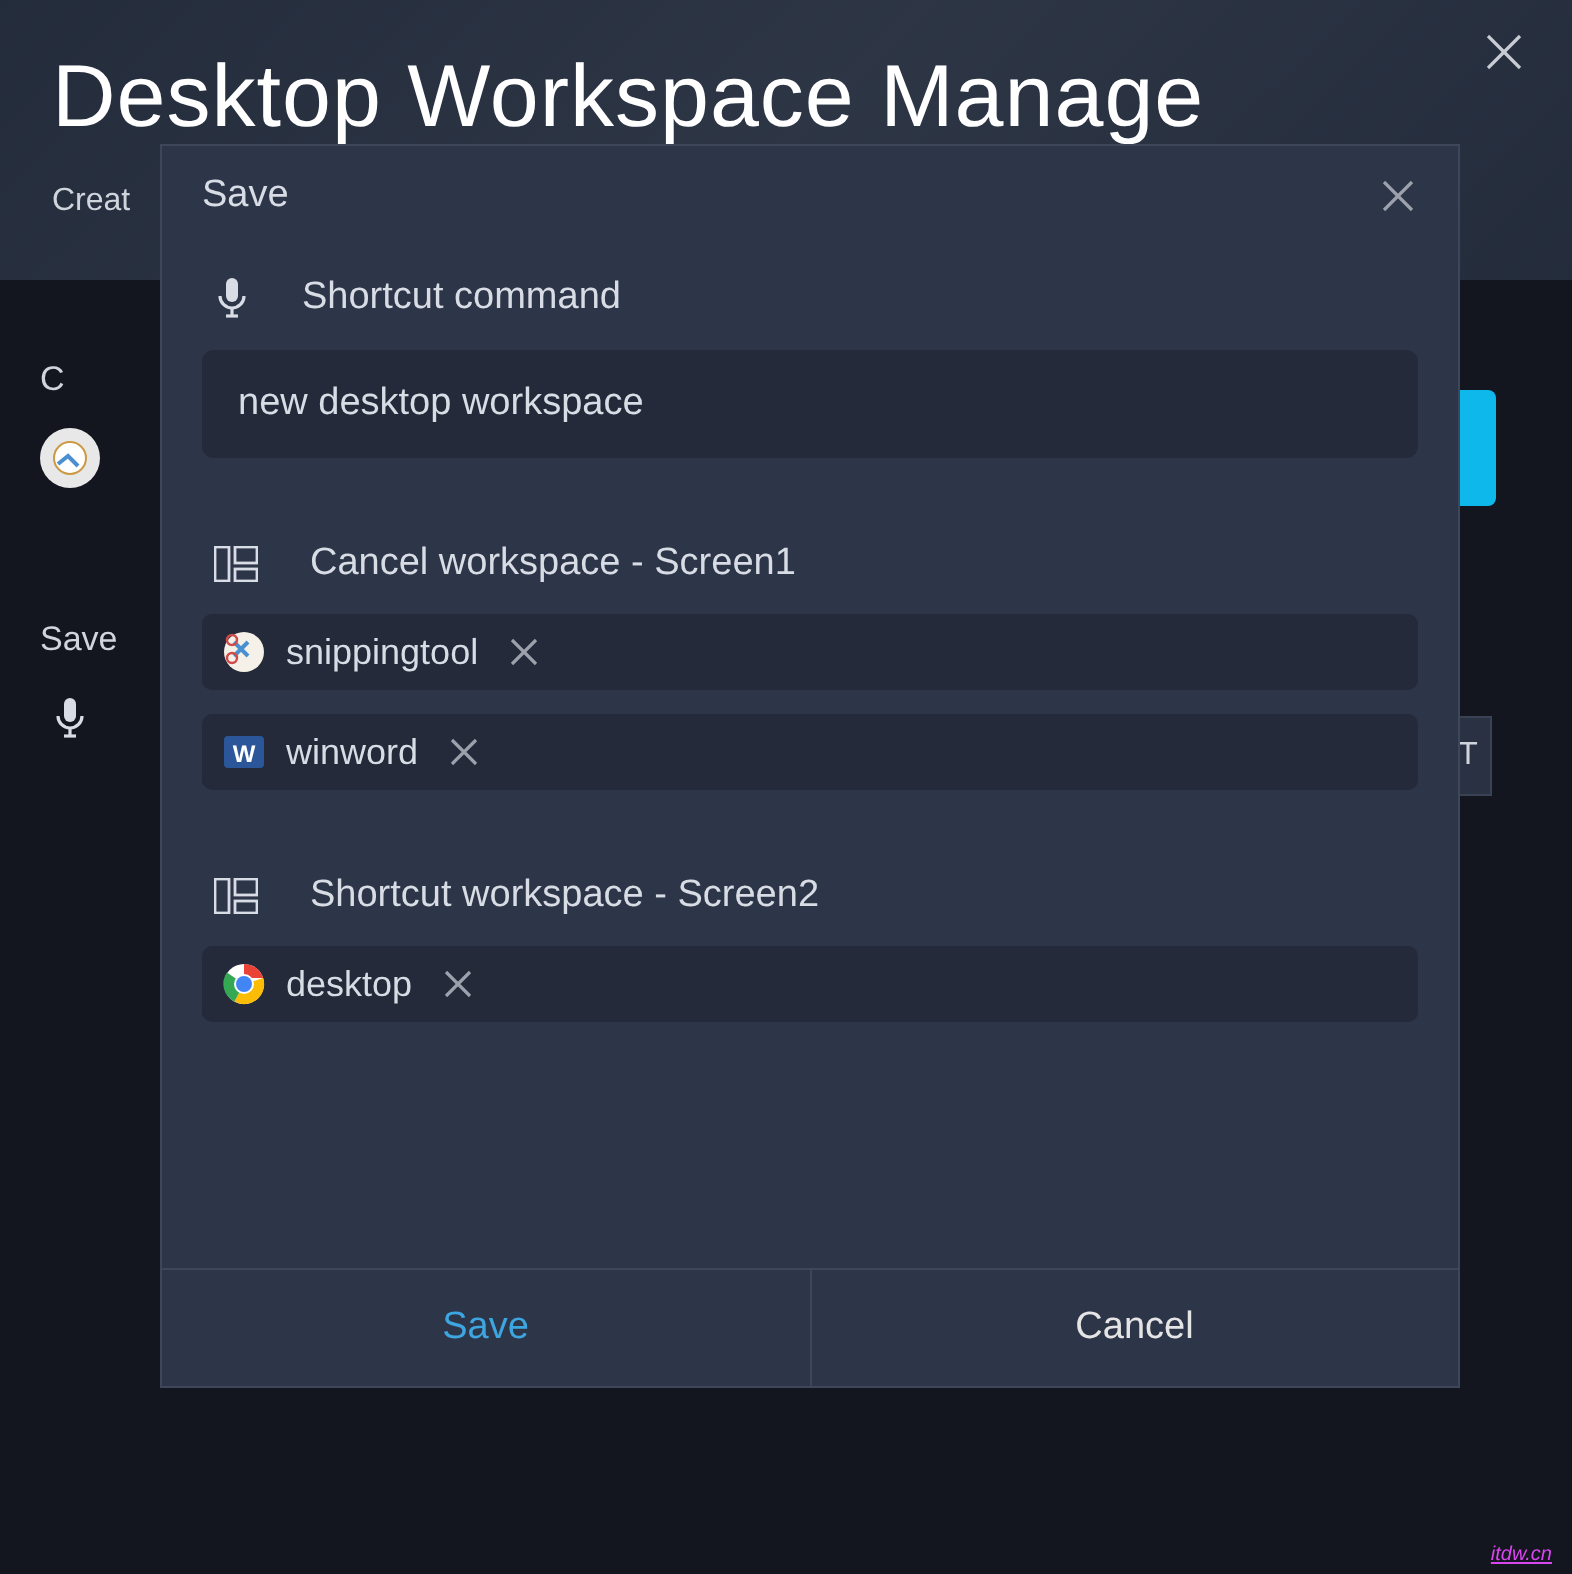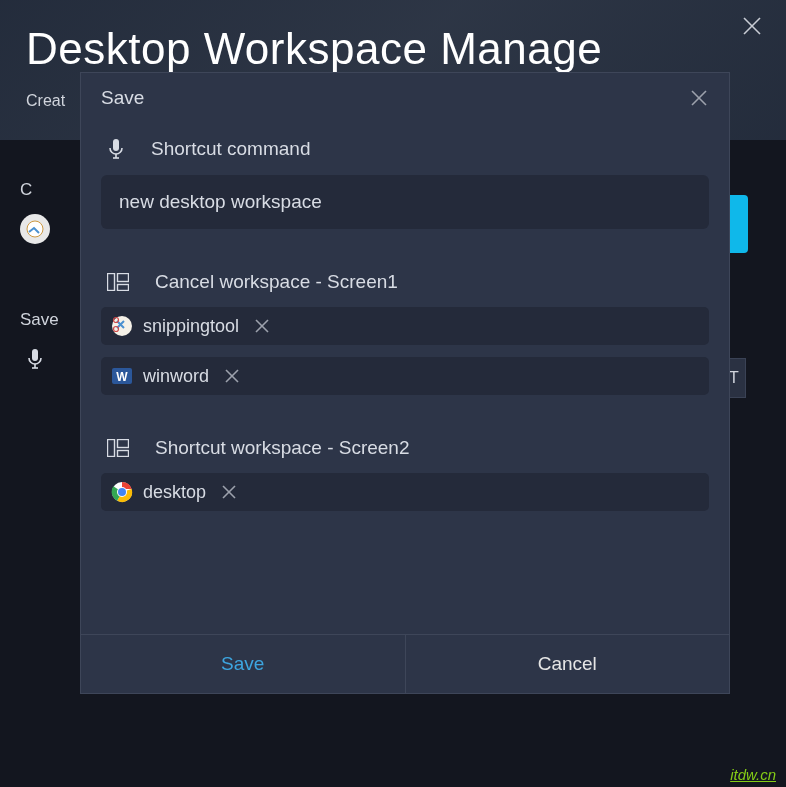--- a/index.html
+++ b/index.html
@@ -121,22 +121,22 @@
       width: 30px;
       height: 30px;
       display: flex;
       align-items: center;
       justify-content: center;
     }
     .watermark {
       position: absolute;
       bottom: 4px;
       right: 10px;
-      color: #84cc16;
-      font-size: 15px;
+      color: #d946ef;
+      font-size: 10px;
       font-style: italic;
       z-index: 1;
       text-decoration: underline;
     }
     
     .dialog {
       position: absolute;
       top: 72px;
       left: 80px;
       width: 650px;

